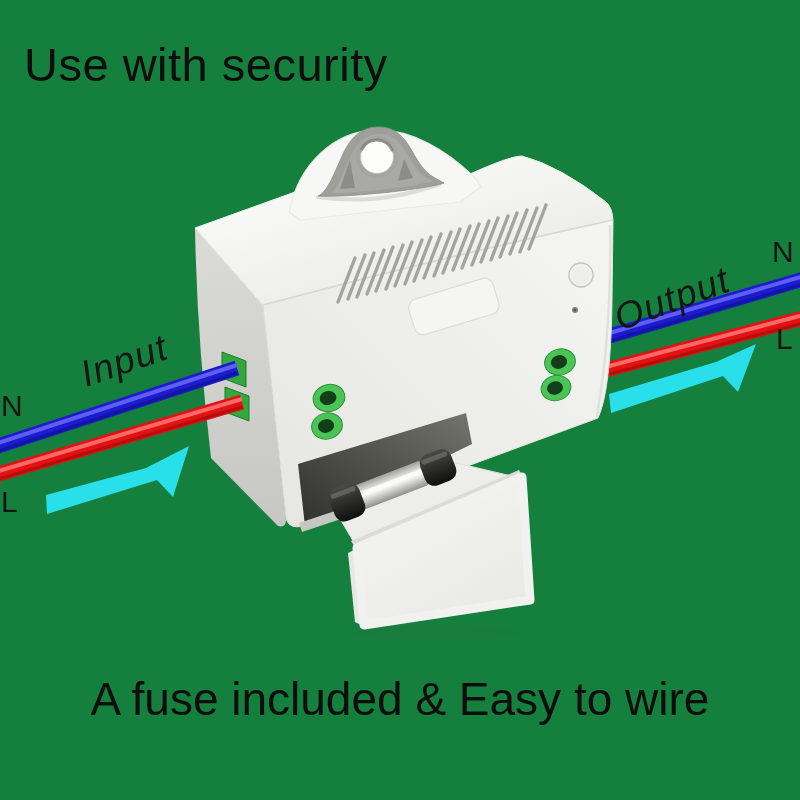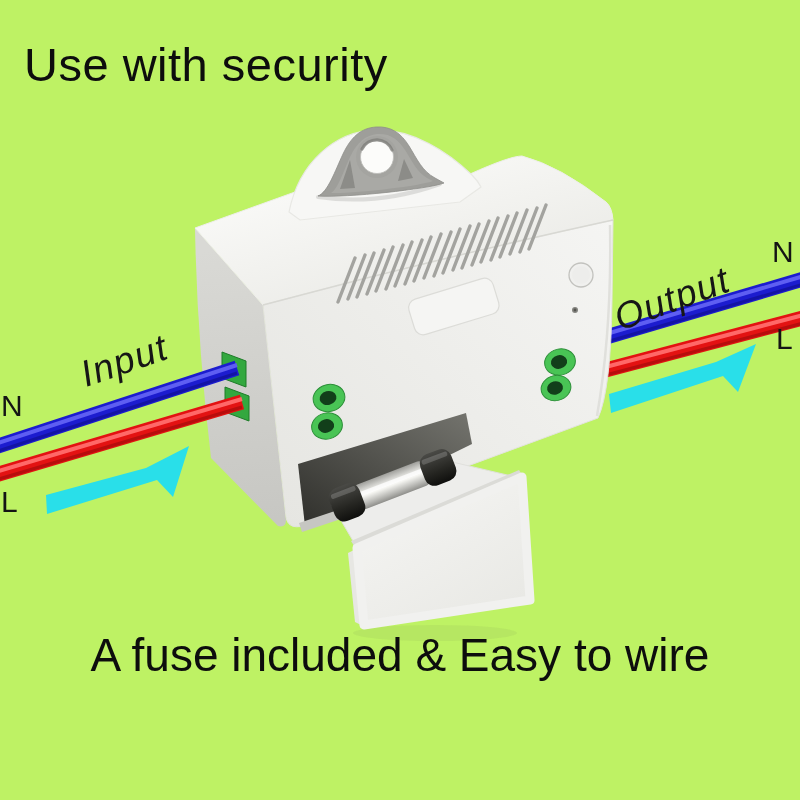--- a/index.html
+++ b/index.html
@@ -1,26 +1,26 @@
 <!DOCTYPE html>
 <html><head>
 <meta charset="utf-8">
 <style>
   html,body{margin:0;padding:0;background:#fff;}
   .stage{
-    position:relative;width:800px;height:800px;background:#bef264;
+    position:relative;width:800px;height:800px;background:#15803d;
     overflow:hidden;font-family:"Liberation Sans",sans-serif;
   }
   .stage svg{position:absolute;left:0;top:0;}
   .title-top{
     position:absolute;left:24px;top:41px;font-size:47px;line-height:1;
     color:#0d0d0d;letter-spacing:0.5px;white-space:nowrap;
   }
   .title-bottom{
-    position:absolute;left:0;right:0;top:632px;text-align:center;
+    position:absolute;left:0;right:0;top:676px;text-align:center;
     font-size:46px;line-height:1;color:#0d0d0d;white-space:nowrap;
   }
   .wire-label{font-size:30px;fill:#141414;}
   .flow-label{font-size:37px;font-style:italic;fill:#161616;letter-spacing:1.5px;}
 </style>
 </head>
 <body>
 
 <div class="stage">
 

